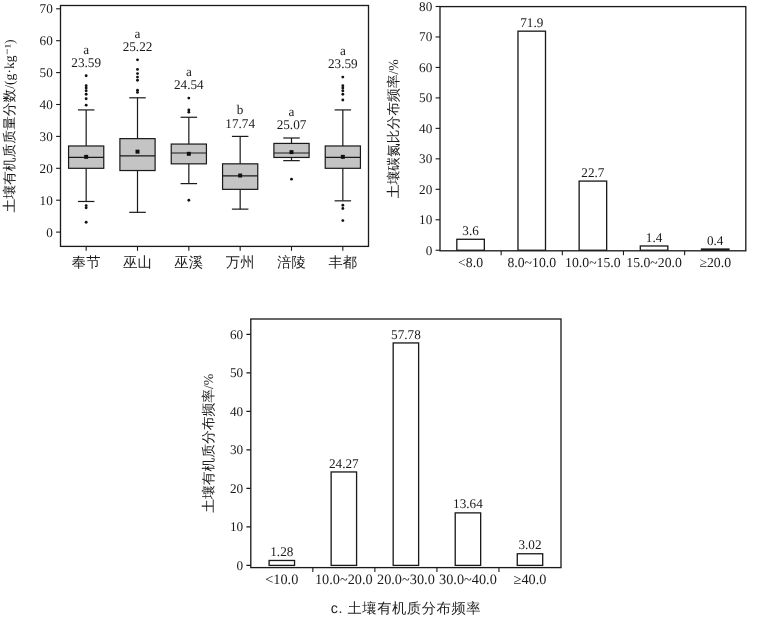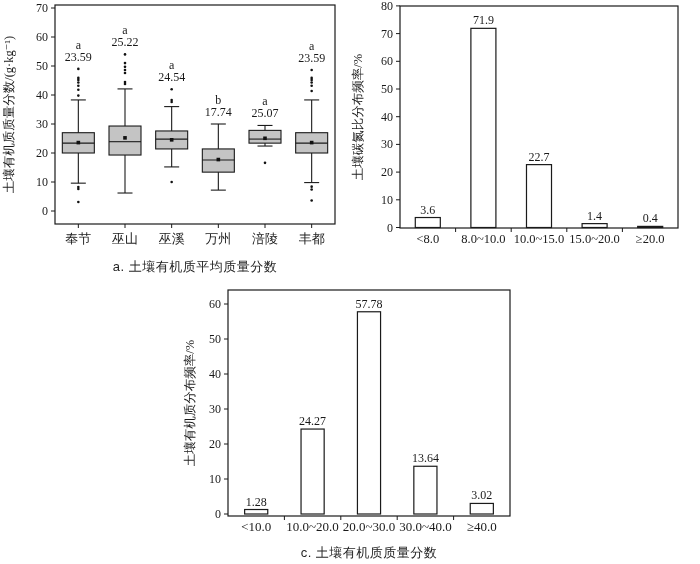--- a/index.html
+++ b/index.html
@@ -133,21 +133,20 @@
           <circle cx="311.66666666666663" cy="90.94000000000001" r="1.3" fill="#111"></circle>
           <circle cx="311.66666666666663" cy="186.64" r="1.3" fill="#111"></circle>
           <circle cx="311.66666666666663" cy="189.54" r="1.3" fill="#111"></circle>
           <circle cx="311.66666666666663" cy="200.56" r="1.3" fill="#111"></circle>
           <text x="311.66666666666663" y="50.06" font-size="12" text-anchor="middle">a</text>
           <text x="311.66666666666663" y="62.06" font-size="12" text-anchor="middle">23.59</text>
         </g>
         <line x1="311.66666666666663" y1="224" x2="311.66666666666663" y2="228" stroke="#1a1a1a" stroke-width="1"></line>
         <text x="311.66666666666663" y="243" font-size="13" text-anchor="middle">丰都</text>
       </svg>
-    <div class="caption" style="left:55px;right:15px;top:258px">a. 土壤有机质平均质量分数</div>
   </section>
 
   <section class="panel" id="panel-b" style="left:350px;top:0;width:350px;height:280px">
     <svg id="svg-b" width="350" height="280" viewBox="0 0 350 280">
         <rect x="50" y="6" width="278" height="222" fill="none" stroke="#1a1a1a" stroke-width="1.2"></rect>
         <line x1="46" y1="227.5" x2="50" y2="227.5" stroke="#1a1a1a" stroke-width="1"></line>
         <text x="43" y="231.5" font-size="12" text-anchor="end">0</text>
         <line x1="46" y1="199.8" x2="50" y2="199.8" stroke="#1a1a1a" stroke-width="1"></line>
         <text x="43" y="203.8" font-size="12" text-anchor="end">10</text>
         <line x1="46" y1="172.1" x2="50" y2="172.1" stroke="#1a1a1a" stroke-width="1"></line>
@@ -238,16 +237,16 @@
         <g>
           <rect x="320.23799999999994" y="221.43" width="23.124" height="10.569999999999993" fill="#ffffff" stroke="#1a1a1a" stroke-width="1.2"></rect>
           <text x="331.79999999999995" y="217.43" font-size="12" text-anchor="middle">3.02</text>
         </g>
         <text x="331.79999999999995" y="249" font-size="13" text-anchor="middle">≥40.0</text>
         <line x1="134.4" y1="234" x2="134.4" y2="238" stroke="#1a1a1a" stroke-width="1"></line>
         <line x1="190.8" y1="234" x2="190.8" y2="238" stroke="#1a1a1a" stroke-width="1"></line>
         <line x1="247.2" y1="234" x2="247.2" y2="238" stroke="#1a1a1a" stroke-width="1"></line>
         <line x1="303.6" y1="234" x2="303.6" y2="238" stroke="#1a1a1a" stroke-width="1"></line>
       </svg>
-    <div class="caption" style="left:78px;right:40px;top:262px">c. 土壤有机质质量分数</div>
+    <div class="caption" style="left:78px;right:40px;top:262px">c. 土壤有机质分布频率</div>
   </section>
 
 </div>
 
 </body></html>

